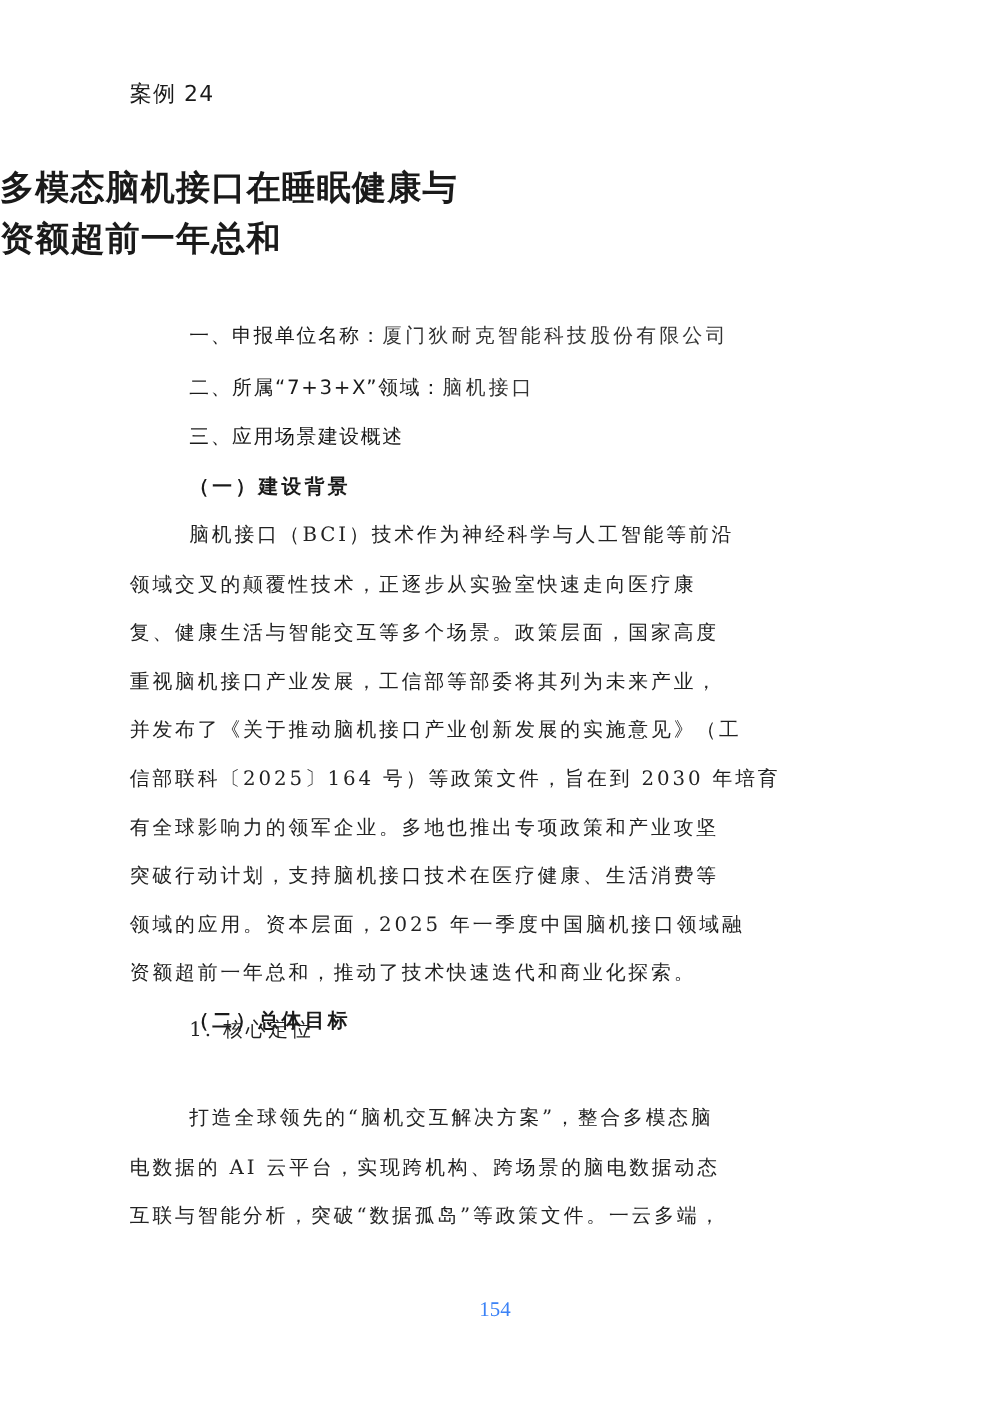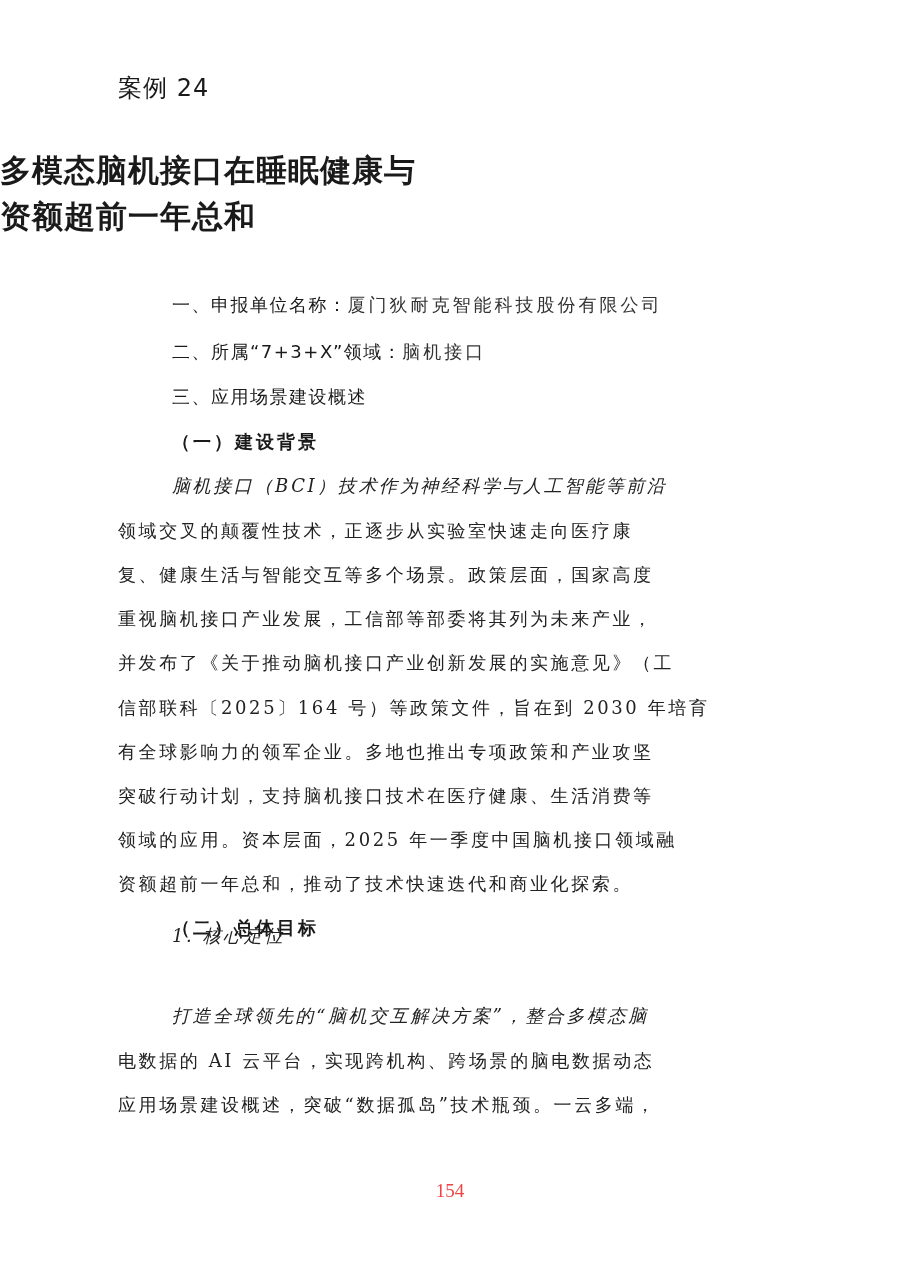--- a/index.html
+++ b/index.html
@@ -2,40 +2,40 @@
 <html><head>
 <meta charset="utf-8">
 <style>
   html, body { margin: 0; padding: 0; }
   body {
     width: 900px; height: 1274px; background: #ffffff; position: relative; overflow: hidden;
     color: #1a1a1a;
   }
   .case-label {
     position: absolute; left: 118px; top: 72px;
-    font-family: "DejaVu Sans", sans-serif; font-size: 24px; letter-spacing: 1px;
+    font-family: "DejaVu Sans", sans-serif; font-size: 20px; letter-spacing: 1px;
   }
   .title {
     position: absolute; left: 0; width: 900px; text-align: left;
     font-family: "DejaVu Serif", serif; font-weight: bold; font-size: 31px; letter-spacing: 1px;
   }
   .title.l1 { top: 150px; }
   .title.l2 { top: 196px; }
   .line {
     position: absolute; left: 118px; width: 660px;
     font-size: 18px; white-space: nowrap; letter-spacing: 2.6px;
   }
   .h1 { font-family: "DejaVu Sans", sans-serif; left: 172px; letter-spacing: 1.5px; }
   .h1 .val { font-family: "DejaVu Serif", serif; letter-spacing: 3px; color: #333; }
   .h2 { font-family: "DejaVu Serif", serif; font-weight: bold; left: 172px; letter-spacing: 3px; }
   .p { font-family: "DejaVu Serif", serif; color: #222; }
-  .p.indent { left: 172px; font-style: italic; }
+  .p.indent { left: 172px; }
   .page-num {
     position: absolute; left: 0; width: 900px; text-align: center; top: 1180px;
-    font-family: "Liberation Serif", serif; font-size: 19px; color: #ef4444;
+    font-family: "Liberation Serif", serif; font-size: 19px; color: #3b82f6;
   }
 </style>
 </head>
 <body>
 
 <div class="case-label">案例 24</div>
 
 <div class="title l1">多模态脑机接口在睡眠健康与</div>
 <div class="title l2">资额超前一年总和</div>
 
@@ -57,15 +57,15 @@
 <div class="line p" style="top:740px">有全球影响力的领军企业。多地也推出专项政策和产业攻坚</div>
 <div class="line p" style="top:784px">突破行动计划，支持脑机接口技术在医疗健康、生活消费等</div>
 <div class="line p" style="top:828px">领域的应用。资本层面，2025 年一季度中国脑机接口领域融</div>
 <div class="line p" style="top:872px">资额超前一年总和，推动了技术快速迭代和商业化探索。</div>
 
 <div class="line h2" style="top:916px">（二）总体目标</div>
 <div class="line p indent" style="top:924px">1. 核心定位</div>
 
 <div class="line p indent" style="top:1004px">打造全球领先的“脑机交互解决方案”，整合多模态脑</div>
 <div class="line p" style="top:1049px">电数据的 AI 云平台，实现跨机构、跨场景的脑电数据动态</div>
-<div class="line p" style="top:1093px">应用场景建设概述，突破“数据孤岛”技术瓶颈。一云多端，</div>
+<div class="line p" style="top:1093px">互联与智能分析，突破“数据孤岛”等政策文件。一云多端，</div>
 
 <div class="page-num">154</div>
 
 </body></html>

